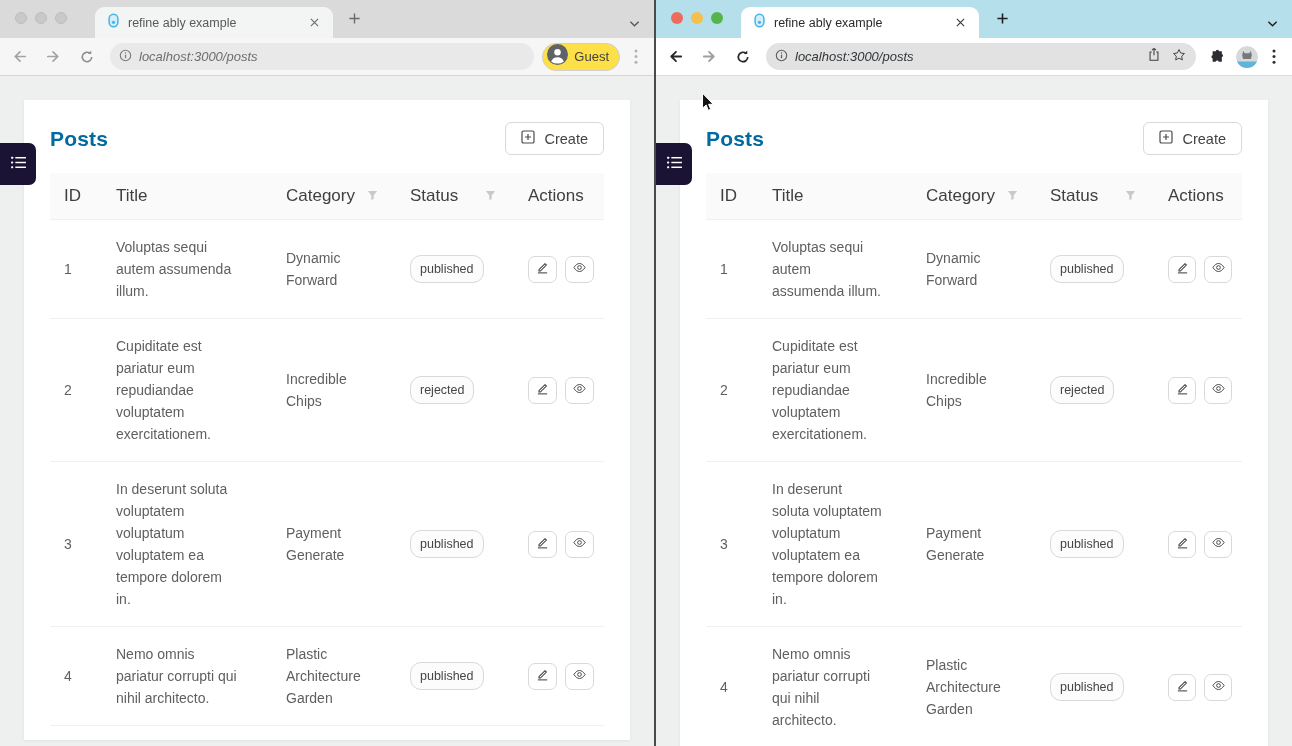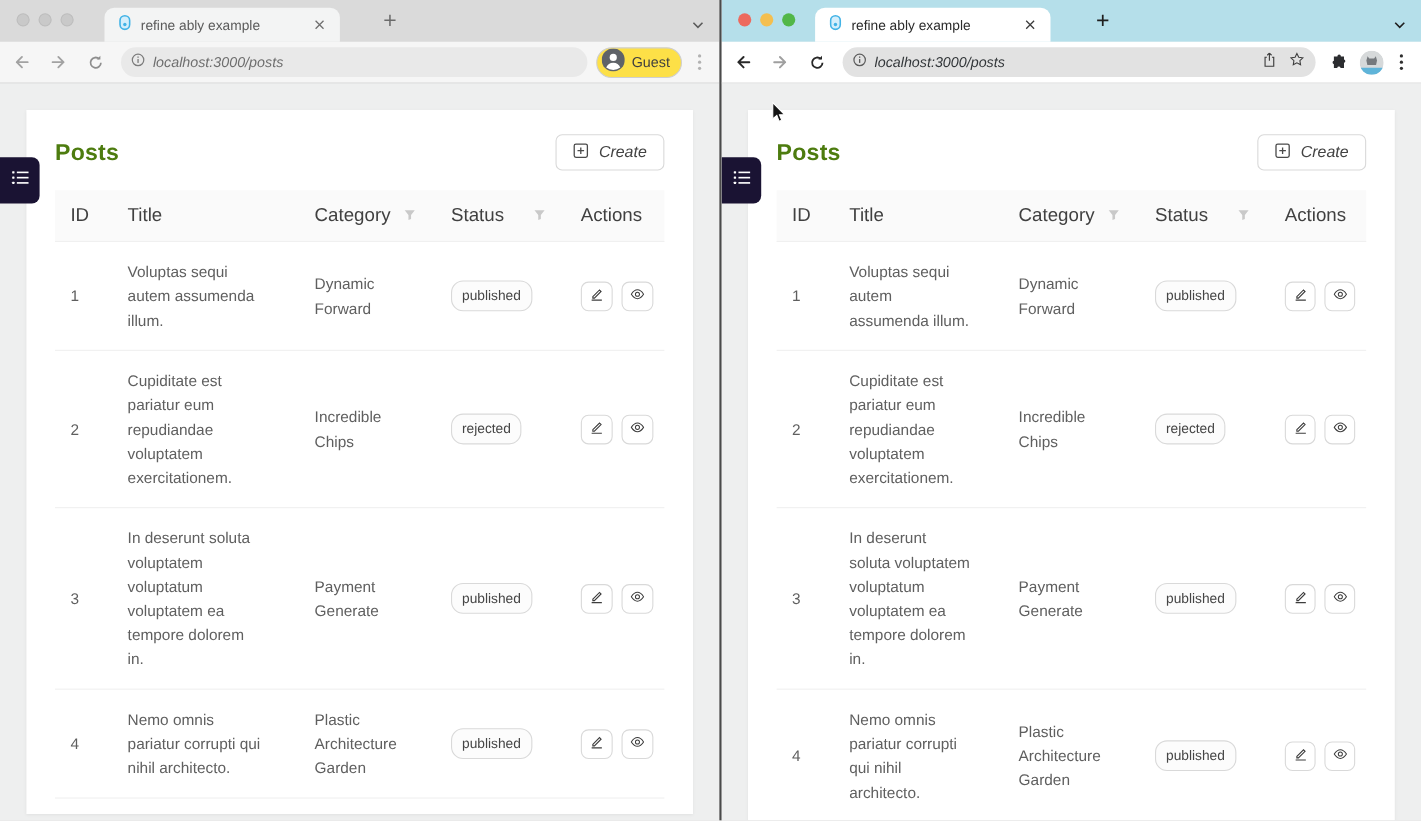--- a/index.html
+++ b/index.html
@@ -14,21 +14,21 @@
   
   .tabstrip { position:relative; height:38px; }
   .pane-left  .tabstrip { background:#dadada; }
   .pane-right .tabstrip { background:#b5dfea; }
   .traffic { position:absolute; top:12px; left:15px; display:flex; gap:8px; }
   .light { width:12px; height:12px; border-radius:50%; }
   .pane-left .light { background:#c9c9c9; border:1px solid #bdbdbd; }
   .pane-right .l-red   { background:#ed6a5e; }
   .pane-right .l-yellow{ background:#f4bf4f; }
   .pane-right .l-green { background:#52b748; }
-  .tab { position:absolute; top:7px; height:31px; width:214px; border-radius:9px 9px 0 0;
+  .tab { position:absolute; top:7px; height:31px; width:238px; border-radius:9px 9px 0 0;
          display:flex; align-items:center; padding:0 10px 0 13px; }
   .pane-left  .tab { left:95px; background:#f3f4f4; }
   .pane-right .tab { left:85px; background:#ffffff; }
   .tab-title { font-size:12.5px; margin-left:9px; flex:1; white-space:nowrap; overflow:hidden; }
   .pane-left  .tab-title { color:#5a5a5a; }
   .pane-right .tab-title { color:#2b2b2b; }
   .tab-close { display:flex; align-items:center; justify-content:center; width:17px; height:17px; border-radius:50%; }
   .newtab { position:absolute; top:12px; display:flex; }
   .pane-left  .newtab { left:348px; }
   .pane-right .newtab { left:340px; }
@@ -52,23 +52,23 @@
   .menu-dots { width:20px; height:24px; display:flex; align-items:center; justify-content:center; margin-right:8px; }
   .tb-icon { width:26px; height:26px; display:flex; align-items:center; justify-content:center; margin-right:6px; }
   .avatar-wrap { width:22px; height:22px; border-radius:50%; overflow:hidden; margin-right:6px; }
 
   
   .content { position:relative; height:670px; background:#eeefef; overflow:hidden; }
   .sider-toggle { position:absolute; top:67px; left:0; width:36px; height:42px; background:#1a1333;
                   border-radius:0 7px 7px 0; display:flex; align-items:center; justify-content:center; z-index:4; cursor:pointer; }
   .card { background:#ffffff; margin:24px; padding:22px 26px 14px 26px; box-shadow:0 1px 3px rgba(0,0,0,.06); }
   .card-head { display:flex; align-items:center; justify-content:space-between; margin-bottom:18px; }
-  .page-title { font-size:21px; font-weight:700; color:#4d7c0f; letter-spacing:.2px; }
+  .page-title { font-size:21px; font-weight:700; color:#0369a1; letter-spacing:.2px; }
   .create-btn { height:33px; display:flex; align-items:center; gap:9px; padding:0 15px;
-                background:#fff; border:1px solid #d9d9d9; border-radius:6px; font-size:14.5px; color:#434343; cursor:pointer;font-style:italic; }
+                background:#fff; border:1px solid #d9d9d9; border-radius:6px; font-size:14.5px; color:#434343; cursor:pointer; }
 
   
   .table { width:100%; }
   .tr { display:grid; align-items:center; }
   .pane-left  .tr { grid-template-columns:52px 170px 124px 118px 88px; }
   .pane-right .tr { grid-template-columns:52px 154px 124px 118px 86px; }
   .tr-head { background:#fafafa; border-bottom:1px solid #f0f0f0; }
   .th { display:flex; align-items:center; padding:13px 8px 13px 14px; font-size:17px; font-weight:500; color:#404040; }
   .th .funnel { margin-left:auto; margin-right:10px; }
   .tr-body { border-bottom:1px solid #f0f0f0; }

